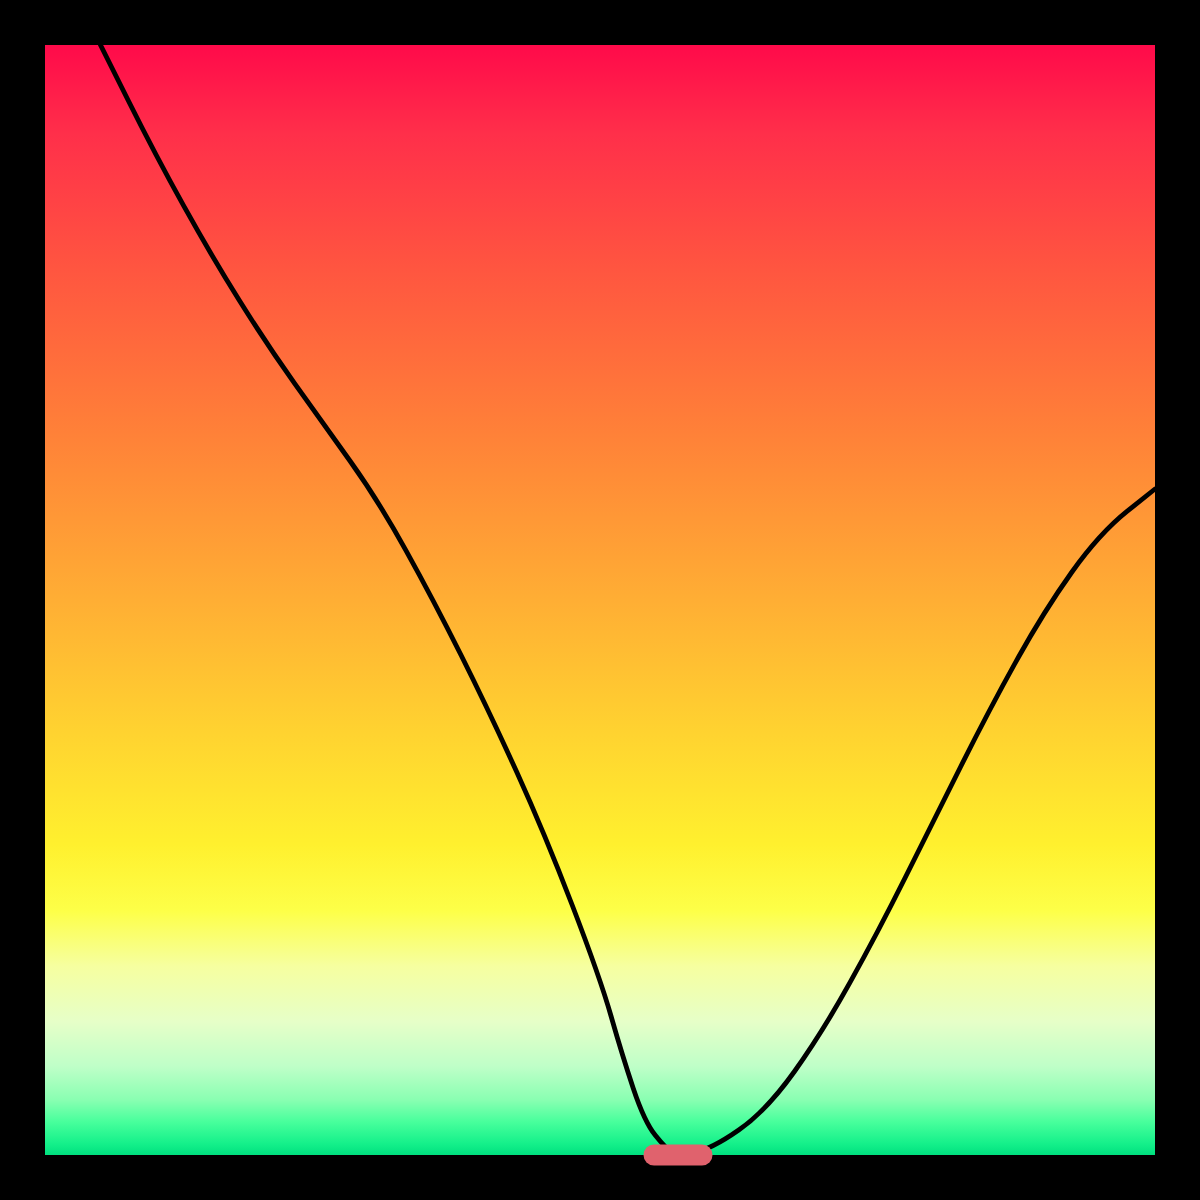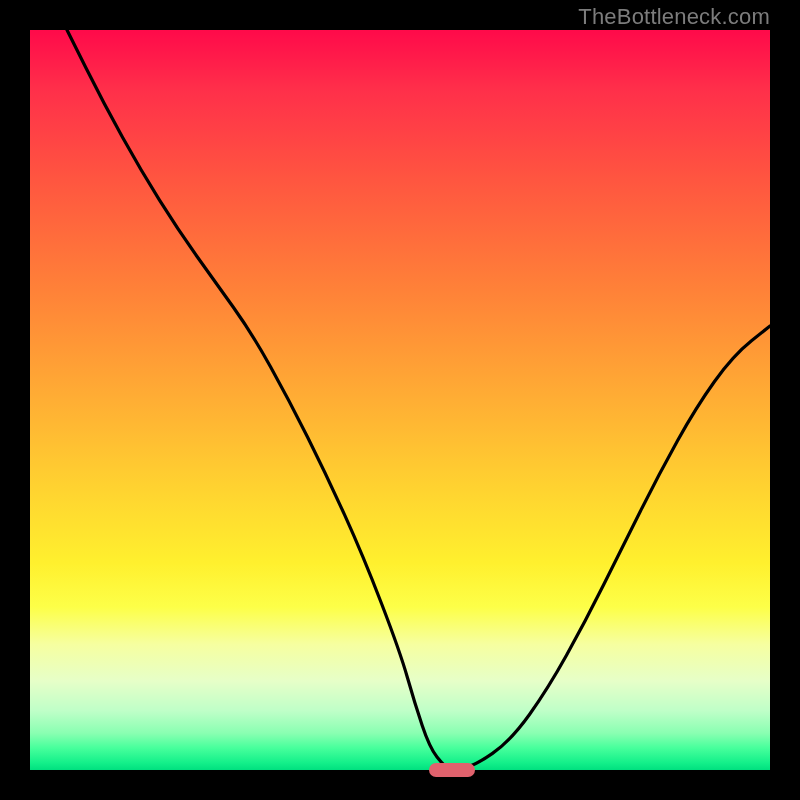--- a/index.html
+++ b/index.html
@@ -65,20 +65,19 @@
     width: 46px;
     height: 14px;
     background: #e0626d;
     border-radius: 8px;
   }
 </style>
 </head>
 <body>
 
 <div class="frame">
-  <div class="watermark">TheBottleneck.com</div>
   <div class="plot">
     <svg class="curve" viewBox="0 0 740 740" preserveAspectRatio="none">
       <path id="curve-path" fill="none" stroke="#000" stroke-width="3.2" stroke-linecap="round" stroke-linejoin="round" d="M 37 0 Q 37 0 55.5 37 Q 74 74 92.5 107.29999999999995 Q 111 140.5999999999999 129.5 170.2 Q 148 199.80000000000007 166.5 225.70000000000002 Q 185 251.59999999999997 203.5 277.5 Q 222 303.40000000000003 240.5 336.70000000000005 Q 259 370 277.5 407 Q 296 444 314.5 484.7 Q 333 525.4 351.5 573.5 Q 370 621.6 377.4 647.5 Q 384.8 673.4 392.20000000000005 695.5999999999999 Q 399.6 717.8 407 727.05 Q 414.40000000000003 736.3 418.1 738.15 Q 421.79999999999995 740 432.9 738.15 Q 444 736.3 462.5 723.3499999999999 Q 481 710.4 499.5 684.5 Q 518 658.6 536.5 625.3 Q 555 592 573.5 555 Q 592 518 610.5 481 Q 629 444 647.5 410.70000000000005 Q 666 377.40000000000003 684.5 351.5 Q 703 325.59999999999997 721.5 310.79999999999995 T 740 296"></path>
     </svg>
     <div class="marker" id="marker" style="left: 398.86px; top: 732.97px; width: 45.88px; height: 14.06px;"></div>
   </div>
 </div>
 
 </body></html>

